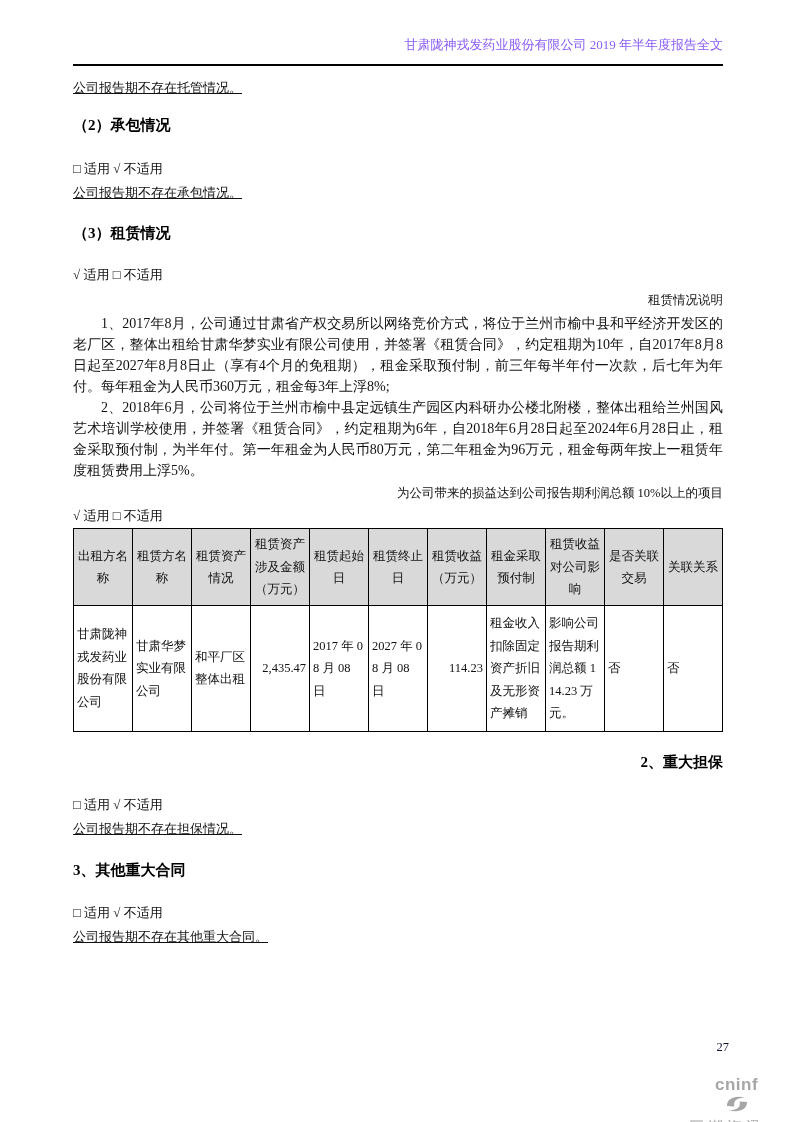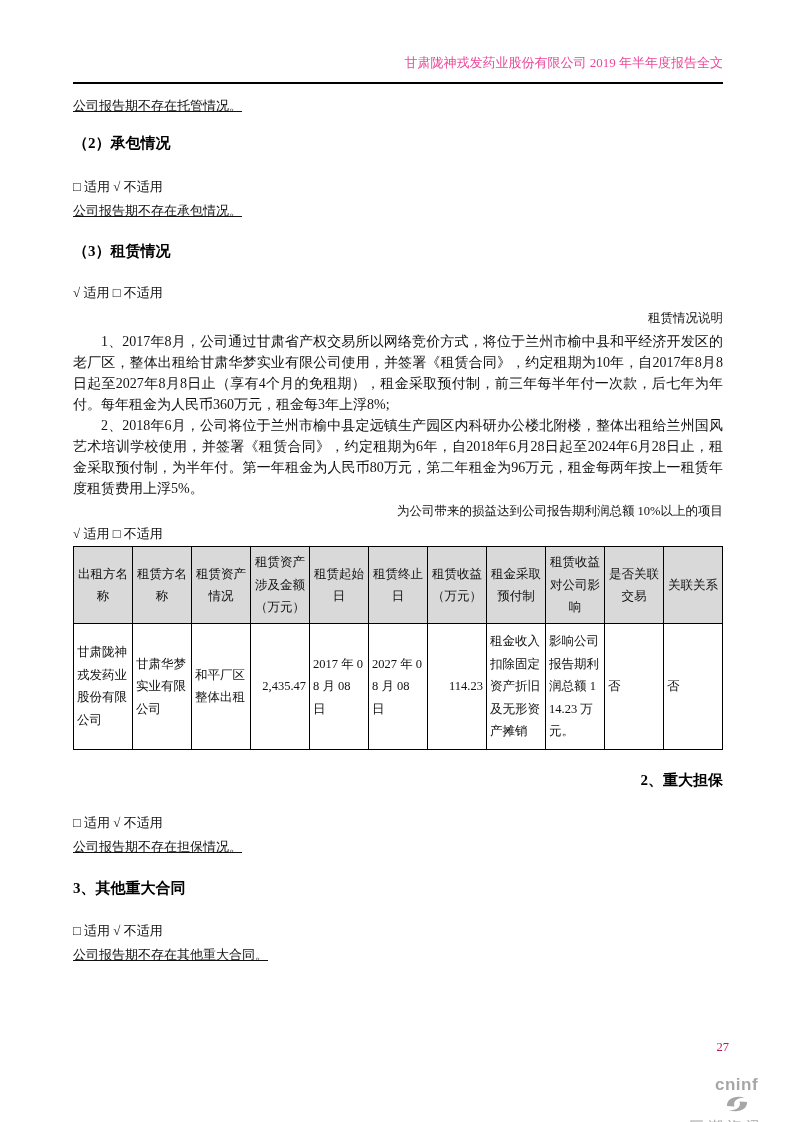--- a/index.html
+++ b/index.html
@@ -8,27 +8,27 @@
     background: #ffffff;
     position: relative;
     overflow: hidden;
     font-family: "Liberation Serif", "DejaVu Serif", serif;
     color: #111111;
   }
   .page { position: relative; width: 793px; height: 1122px; }
 
   .page-header {
     margin: 0 70px 0 73px;
-    padding-top: 55px;
+    padding-top: 37px;
     padding-bottom: 10px;
     border-bottom: 2px solid #000;
     text-align: right;
     font-size: 13px;
     line-height: 1.3;
-    color: #ec4899;
+    color: #8b5cf6;
   }
 
   .content { margin: 0 70px 0 73px; }
 
   .note { font-size: 13px; line-height: 1.3; margin: 0; text-decoration: underline; }
   .note.m-custody { margin-top: 14px; }
   .note.m-std { margin-top: 7px; }
 
   .heading {
     font-size: 15px; font-weight: bold; line-height: 1.35; margin: 0;
@@ -78,21 +78,21 @@
     height: 57px;
   }
   table.lease td { line-height: 1.8; height: 117px; }
   td.tl { text-align: left; }
   td.tr { text-align: right; }
 
   .page-number {
     position: absolute;
     top: 1040px; right: 64px;
     font-size: 12.5px;
-    color: #be185d;
+    color: #0f172a;
   }
 
   .cninfo-logo {
     position: absolute;
     top: 1076px; right: 4px;
     text-align: right;
     color: #a6a6a6;
     line-height: 1;
   }
   .logo-row { display: flex; align-items: center; justify-content: flex-end; gap: 1px; flex-direction: column; }

